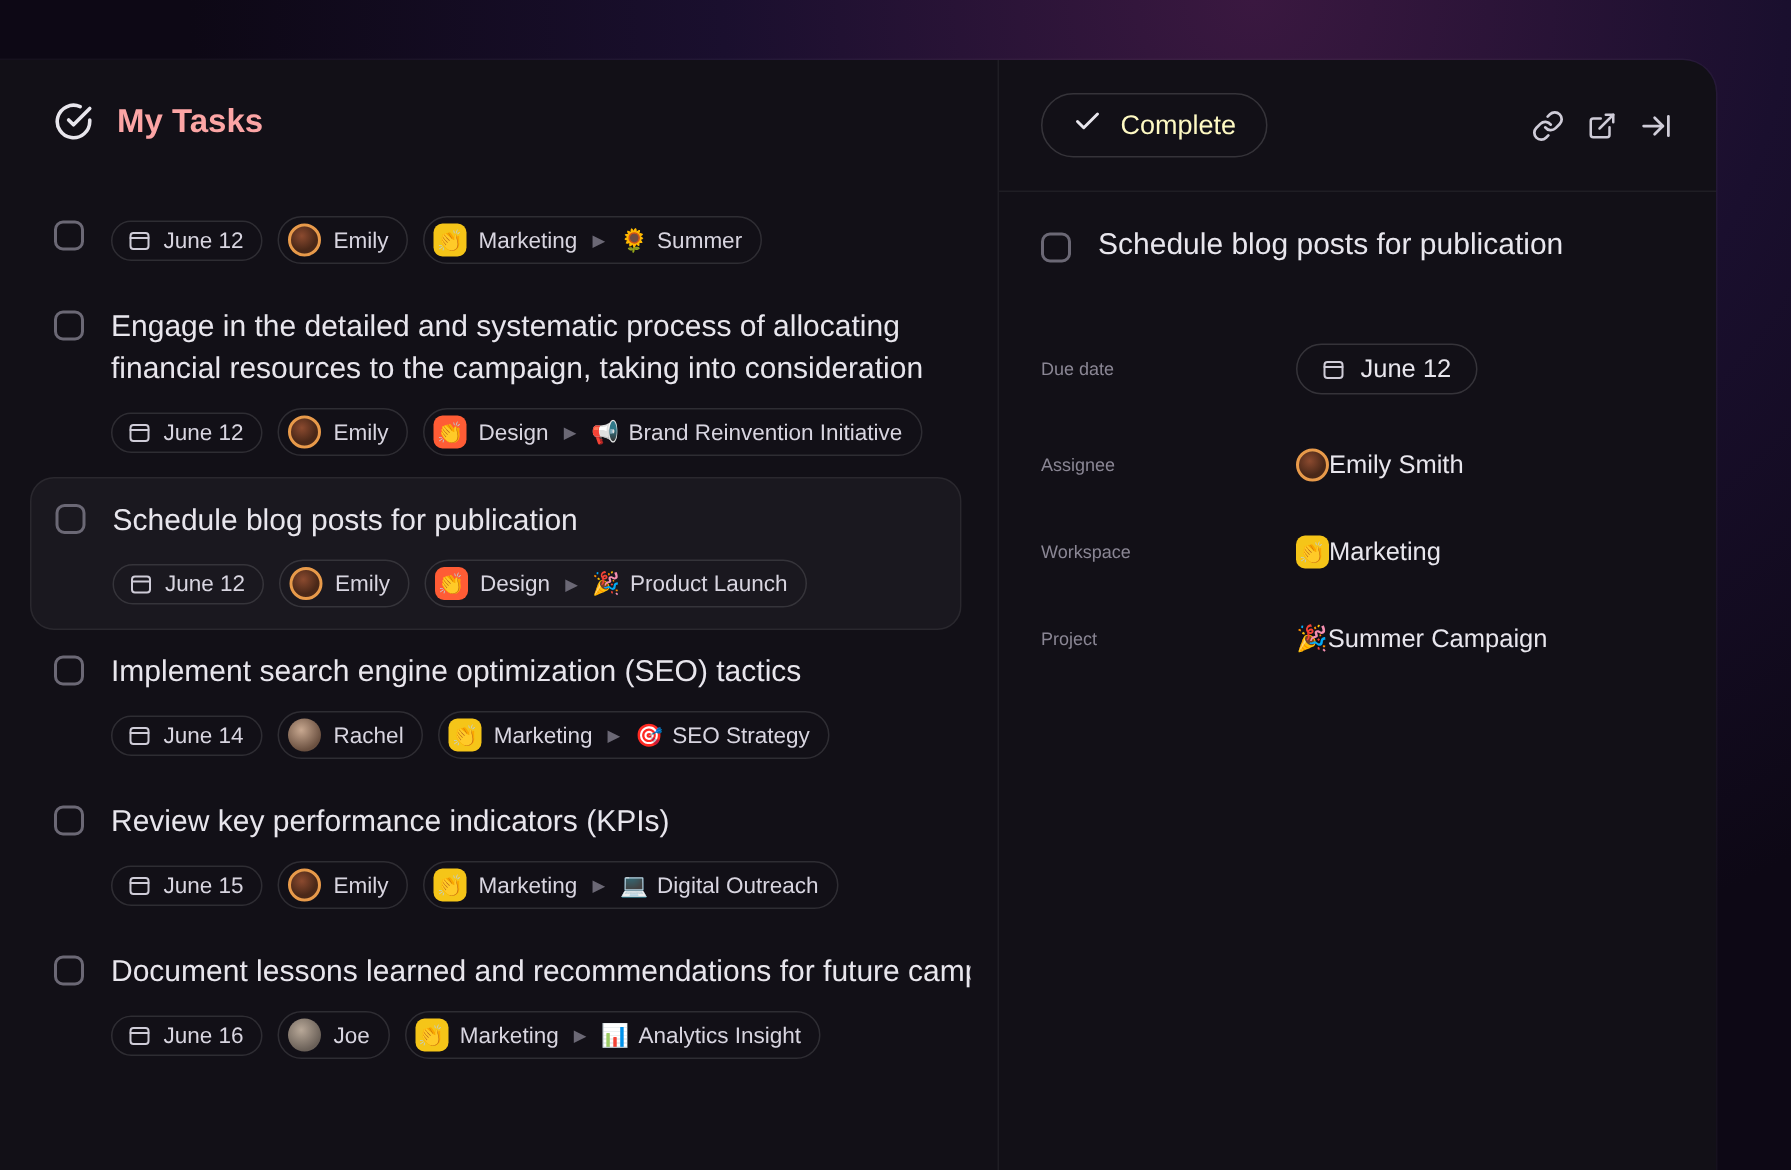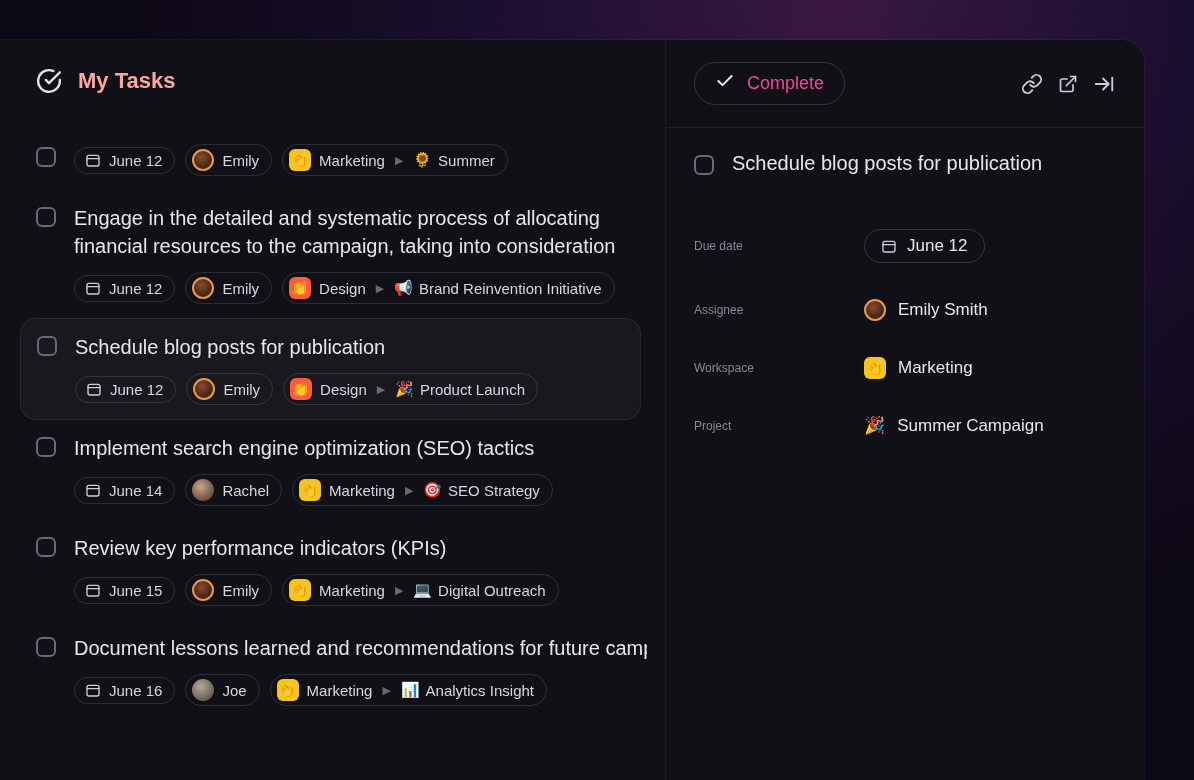--- a/index.html
+++ b/index.html
@@ -138,21 +138,21 @@
     padding: 22px 28px;
     border-bottom: 1px solid rgba(255,255,255,0.06);
     gap: 12px;
   }
   .complete-btn {
     display:inline-flex;align-items:center;gap:12px;
     border:1px solid rgba(255,255,255,0.15);
     border-radius: 999px;
     padding: 8px 20px;
     font-size: 18px;
-    color:#ec4899;
+    color:#fef9c3;
     background:transparent;
   }
   .hdr-spacer { flex:1; }
   .hdr-icon {
     width: 24px; height:24px;
     color:#cfccd8;
     display:flex;align-items:center;justify-content:center;
   }
   .detail-body {
     padding: 24px 28px;
@@ -168,21 +168,21 @@
   .field-row {
     display:flex;align-items:center;
     padding: 18px 0;
   }
   .field-label {
     width: 170px;
     color:#8a8694;
     font-size: 12px;
   }
   .field-value {
-    display:flex;align-items:center;gap:12px;
+    display:flex;align-items:center;
     font-size:17px;
     color:#e8e6ed;
   }
   .val-chip {
     display:inline-flex;align-items:center;gap:10px;
     border:1px solid rgba(255,255,255,0.15);
     border-radius:999px;
     padding:6px 16px;
   }
 </style>

